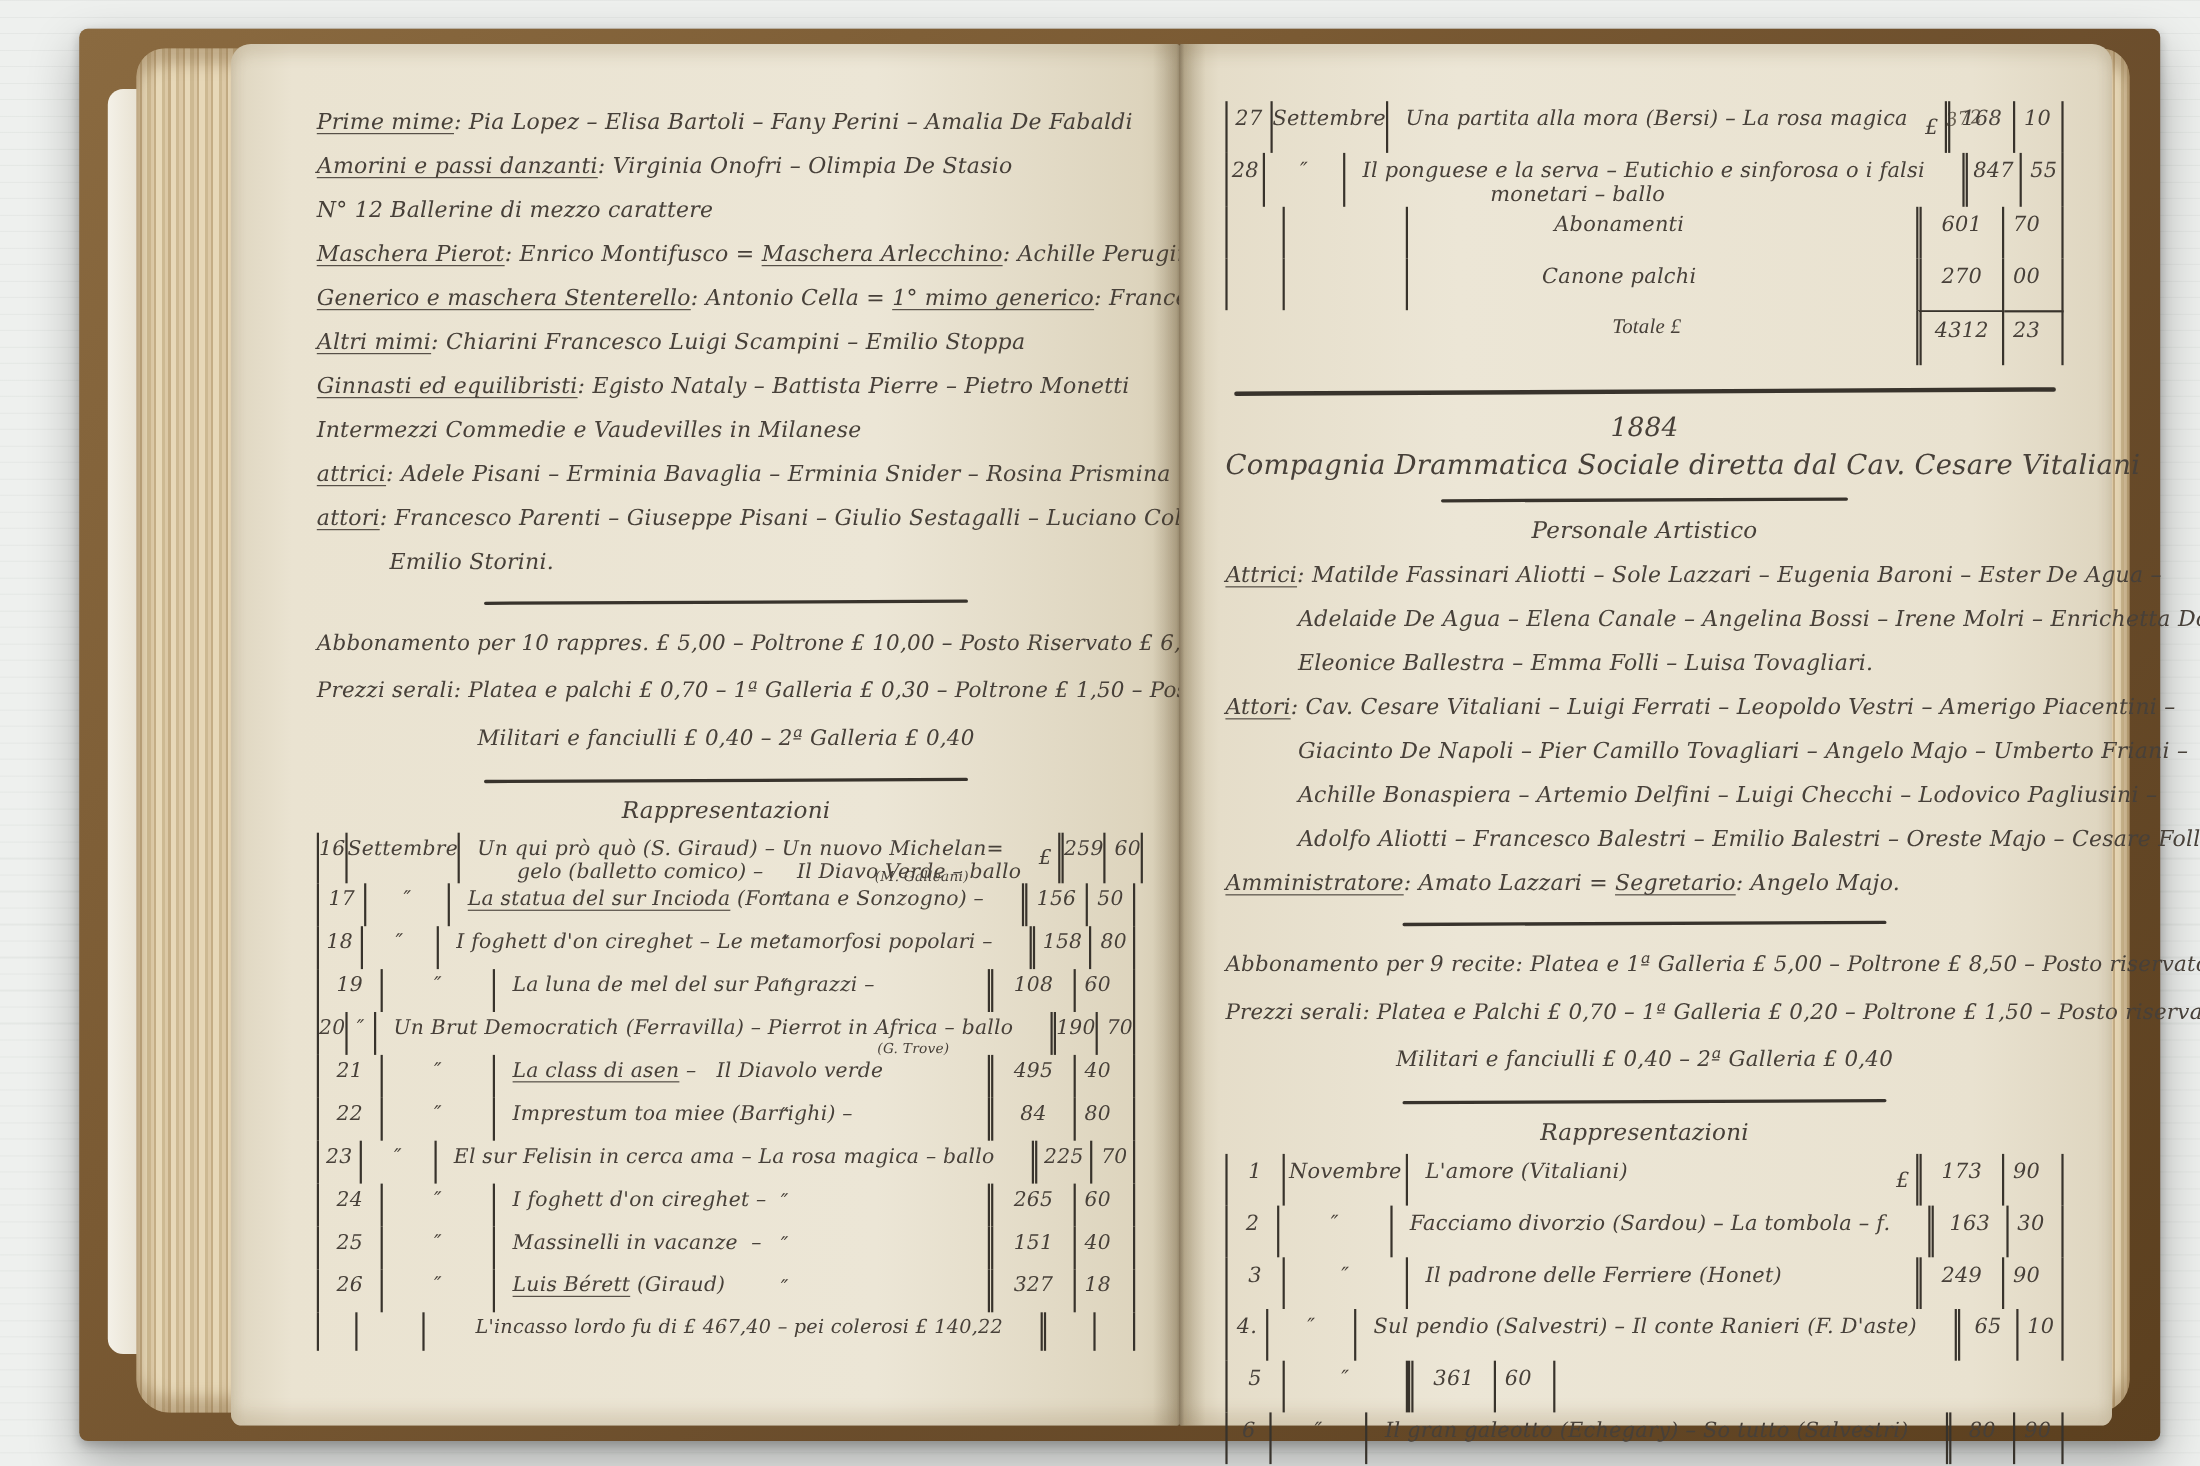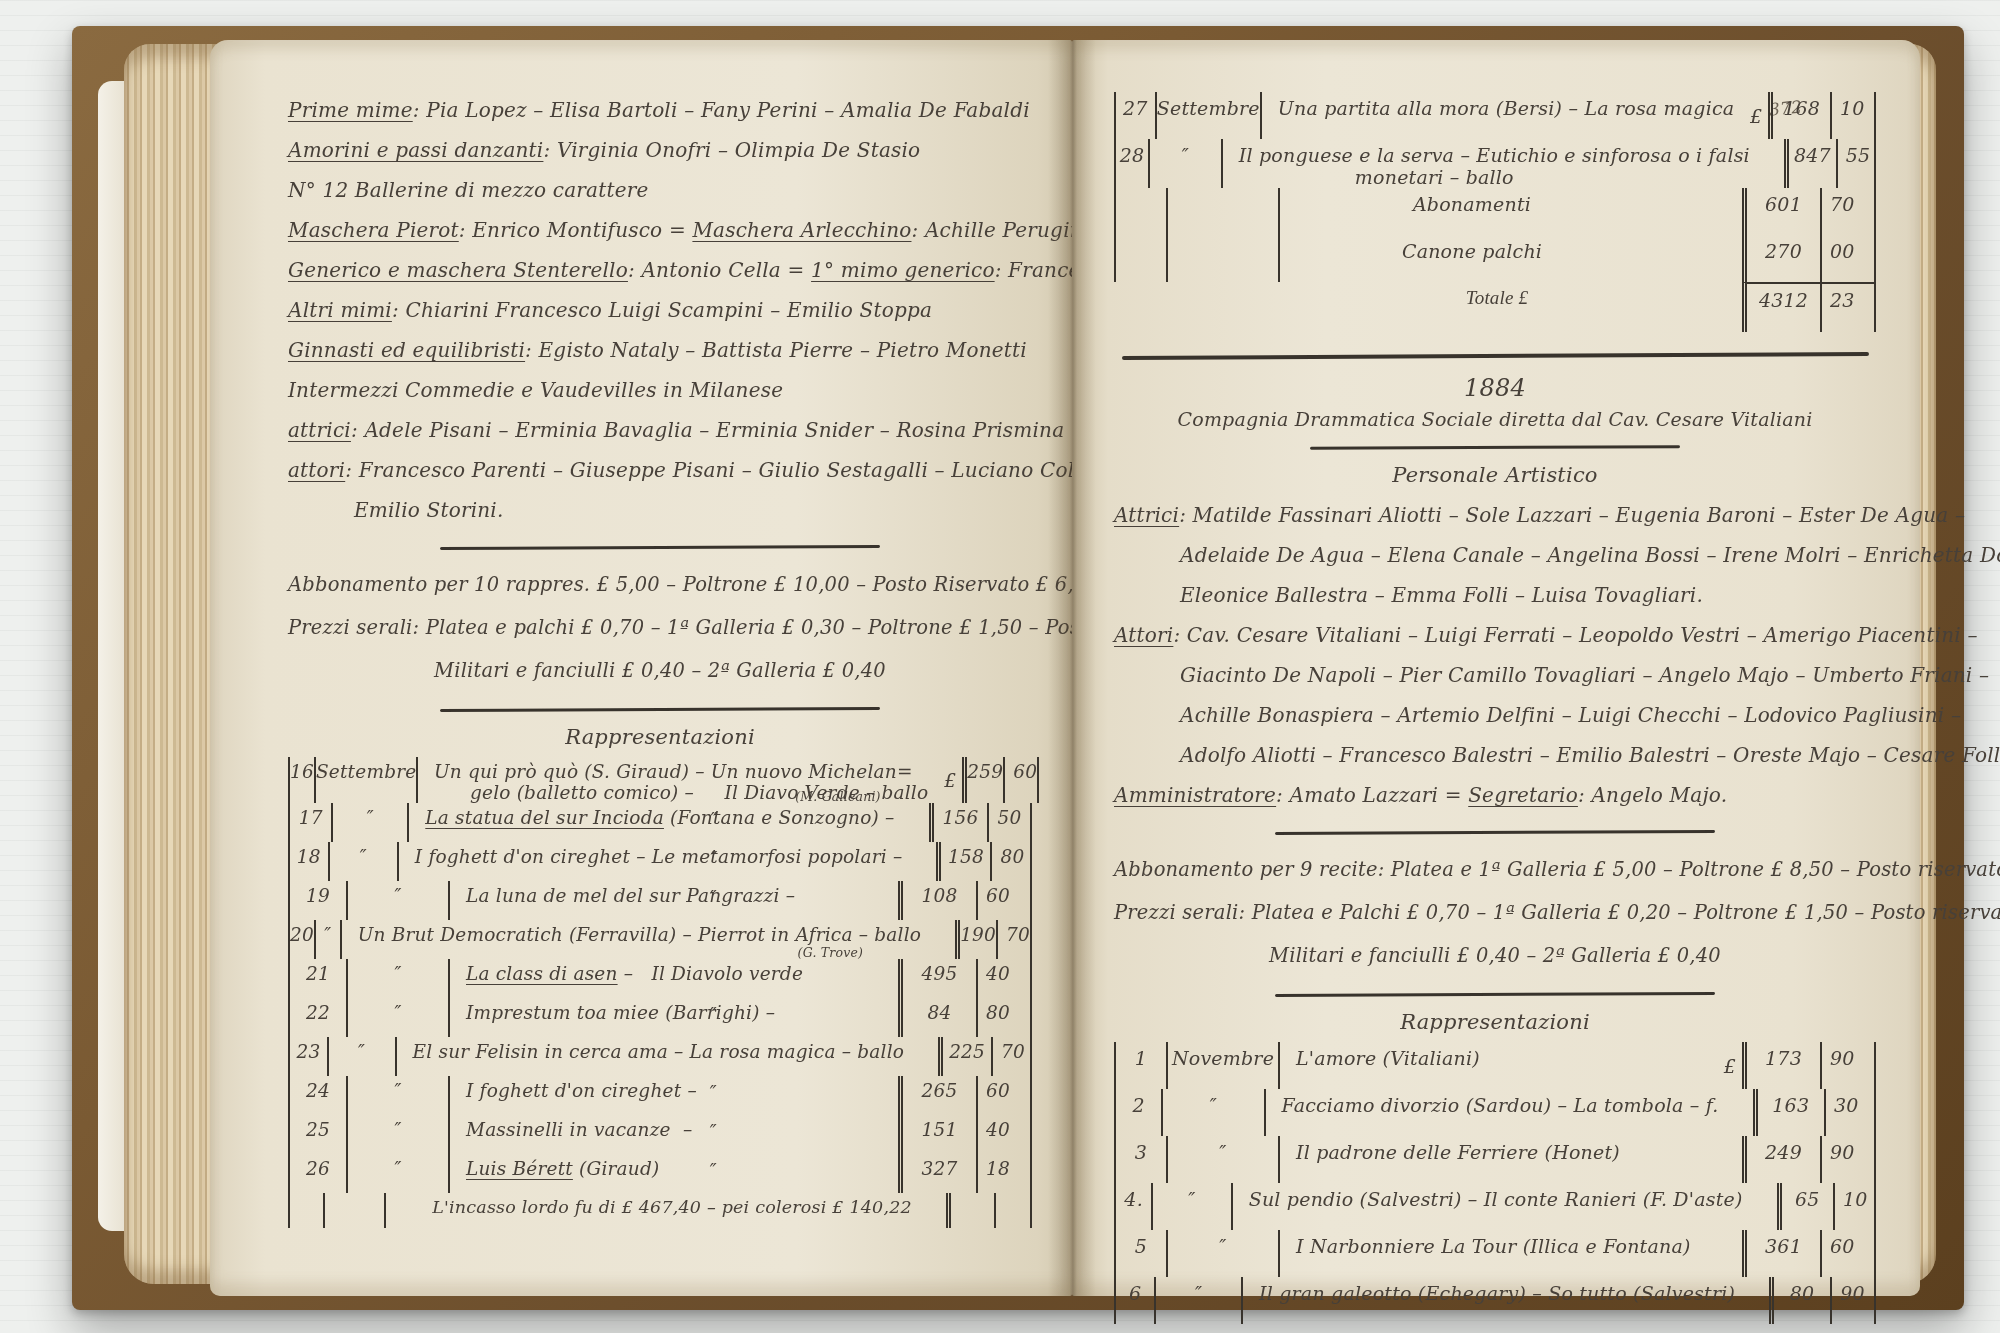--- a/index.html
+++ b/index.html
@@ -97,21 +97,21 @@
   .r-note .d1{padding-left:30px;font-size:17.5px;}
   .r-note{min-height:35px !important;}
   .r-center .d1{text-align:center;padding-right:60px;}
   .r-c2 .d2{text-align:center;padding-left:0;padding-right:120px;}
   .r-total .c-day,.r-total .c-month{border-left:none;border-right:none;}
   .r-total .d1{text-align:center;padding-right:10px;font-family:Liberation Serif, serif;}
   .r-total .c-lire,.r-total .c-cents{border-top:2px solid var(--ink2);}
   .r-total{min-height:50px !important;}
   
   .year{text-align:center;font-size:24px;margin:10px 0 6px 0;}
-  .company{text-align:center;font-size:19px;white-space:nowrap;margin:2px 0 6px 0;}
+  .company{text-align:center;font-size:25px;white-space:nowrap;margin:2px 0 6px 0;}
   .page-number{
     position:absolute;top:58px;right:118px;font-size:17px;color:#6d6456;transform:rotate(-6deg);
   }
 </style>
 </head>
 <body>
 
 <div class="book">
   <div class="flyleaf-left"></div>
   <div class="edge-stack left"></div>
@@ -418,24 +418,20 @@
           <div class="cell c-desc">
             <div class="d1">Sul pendio (Salvestri) – Il conte Ranieri (F. D'aste)</div>
 
           </div>
           <div class="cell c-lire">65</div>
           <div class="cell c-cents">10</div>
         </div>
         <div class="trow">
           <div class="cell c-day">5</div>
           <div class="cell c-month">″</div>
-          <div class="cell c-desc">
-            <div class="d1">I Narbonniere La Tour (Illica e Fontana)</div>
-
-          </div>
           <div class="cell c-lire">361</div>
           <div class="cell c-cents">60</div>
         </div>
         <div class="trow">
           <div class="cell c-day">6</div>
           <div class="cell c-month">″</div>
           <div class="cell c-desc">
             <div class="d1">Il gran galeotto (Echegary) – So tutto (Salvestri)</div>
 
           </div>

